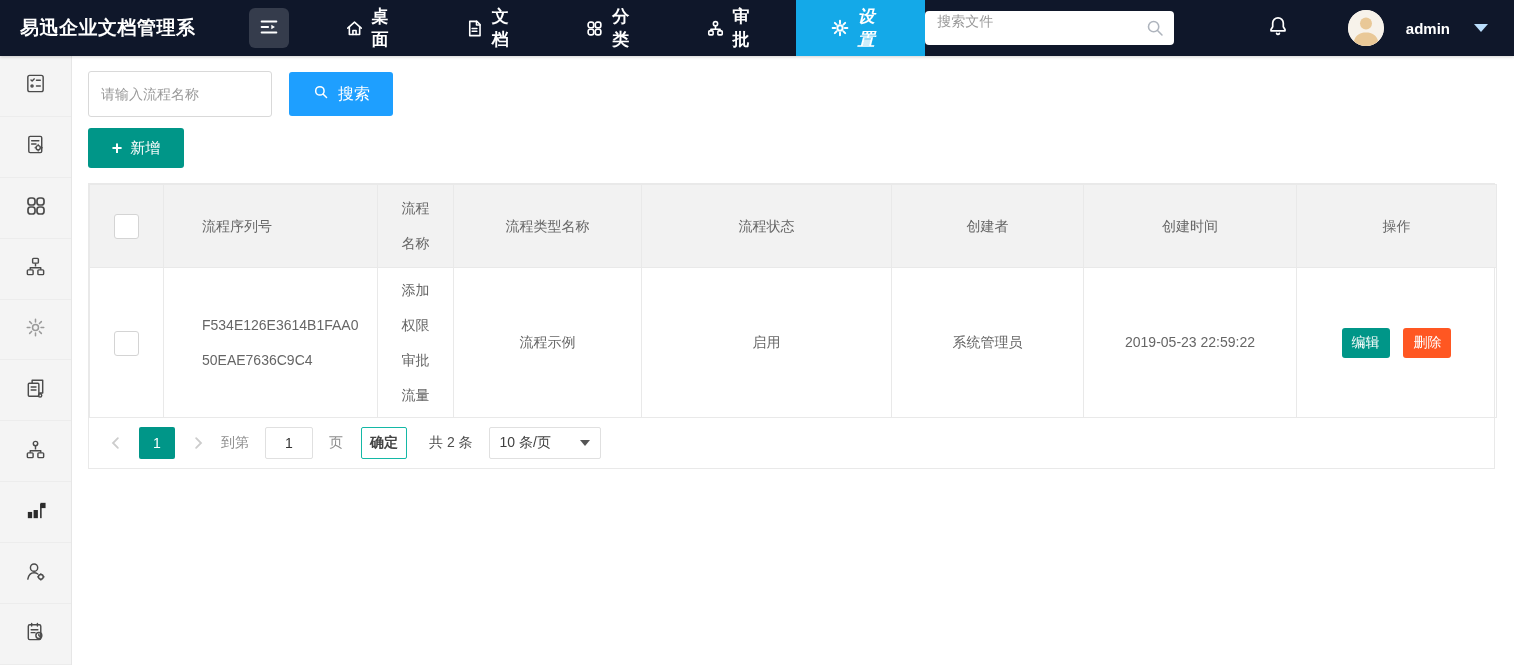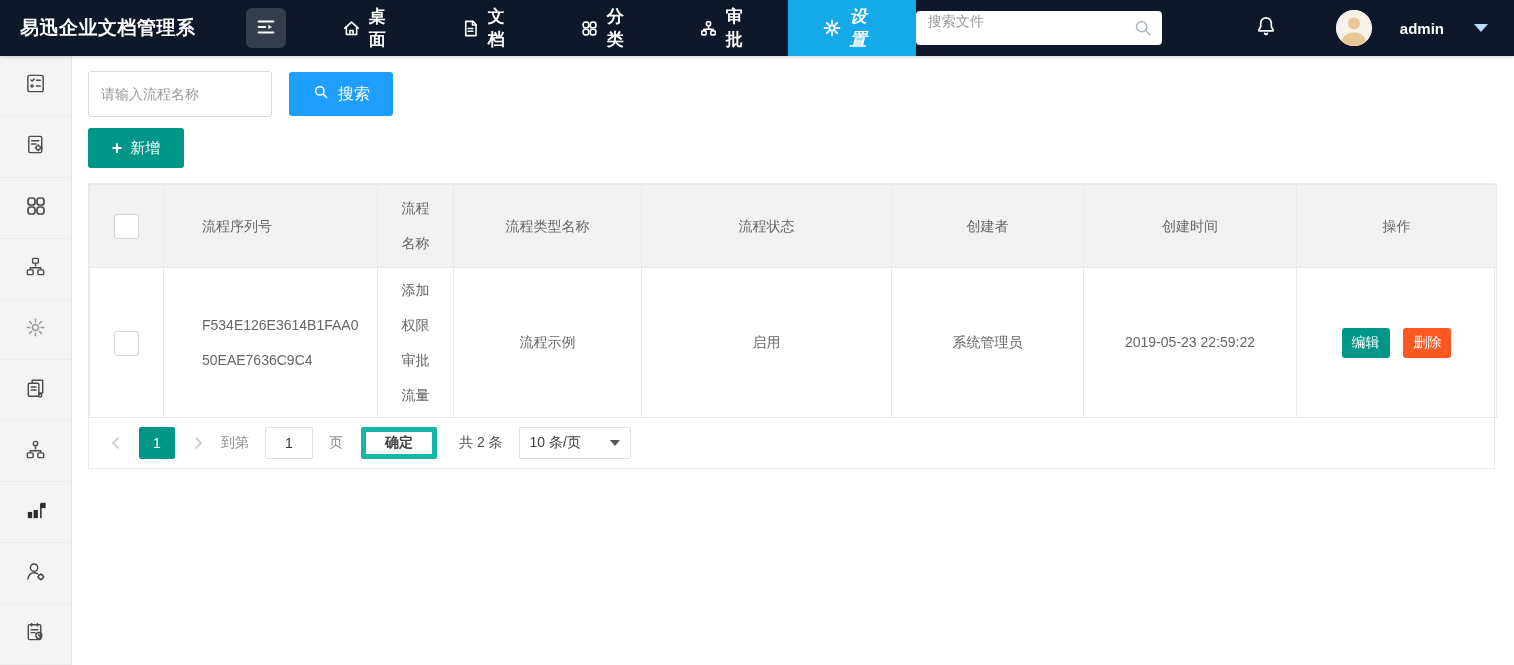--- a/index.html
+++ b/index.html
@@ -17,21 +17,21 @@
   .nav-item { display:flex; align-items:center; gap:8px; padding:0 30px; color:#fff;
     font-size:17px; font-weight:bold; cursor:pointer; }
   .nav-item.active { background:#14a9e8; padding:16px 34px;font-style:italic; }
   .nav-icon { display:flex; align-items:center; }
   .hsearch { margin-left:auto; align-self:center; position:relative; width:250px; height:34px; }
   .hsearch input { width:100%; height:100%; border:none; border-radius:4px; padding:0 36px 15px 12px;
     font-size:14px; color:#333; outline:none; font-family:inherit; }
   .hsearch input::placeholder { color:#9a9a9a; }
   .hsearch .mag { position:absolute; right:8px; top:6px; }
   .bell-btn { align-self:center; margin:0 58px 0 92px; cursor:pointer; display:flex; }
-  .user-menu { align-self:center; display:flex; align-items:center; gap:28px; margin-right:26px; cursor:pointer;justify-content:center; }
+  .user-menu { align-self:center; display:flex; align-items:center; gap:22px; margin-right:26px; cursor:pointer;justify-content:center; }
   .avatar { width:36px; height:36px; border-radius:50%; overflow:hidden; background:#f7f2ea; }
   .user-name { font-size:15px; font-weight:bold; }
   .user-caret { width:0; height:0; border-left:7px solid transparent; border-right:7px solid transparent;
     border-top:8px solid #b9ddfb; margin-left:2px; }
 
   
   .layout { display:flex; height:609px; }
   .sidebar { width:72px; background:#f4f4f4; border-right:1px solid #e6e6e6; display:flex; flex-direction:column; }
   .side-item { flex:0 0 60.9px; display:flex; align-items:center; justify-content:center;
     border-bottom:1px solid #ececec; color:#4b4b4b; cursor:pointer; }
@@ -68,21 +68,21 @@
   .del-btn { background:#ff5722; }
 
   
   .pagination { height:50px; display:flex; align-items:center; padding-left:16px; gap:12px;
     font-size:14px; color:#8d8d8d; }
   .pg-chev { display:flex; align-items:center; color:#ccc; cursor:pointer; padding:0 2px; }
   .pg-current { width:36px; height:32px; background:#009688; color:#fff; border-radius:2px;
     display:flex; align-items:center; justify-content:center; font-size:14px; }
   .pg-goto-input { width:48px; height:32px; border:1px solid #e0e0e0; border-radius:2px; text-align:center;
     font-size:14px; color:#333; outline:none; font-family:inherit; margin:0 4px; }
-  .pg-confirm { height:32px; padding:0 19px; background:#fff; border:5px solid #14b8a6; border-radius:2px;
+  .pg-confirm { height:32px; padding:0 8px; background:#fff; border:1px solid #14b8a6; border-radius:2px;
     font-size:14px; color:#444; font-weight:bold; cursor:pointer; font-family:inherit; margin:0 6px; }
   .pg-total { color:#4d4d4d; margin:0 4px; }
   .pg-size { height:32px; min-width:112px; border:1px solid #e0e0e0; border-radius:2px; display:flex;
     align-items:center; justify-content:space-between; padding:0 10px; color:#3f3f3f; cursor:pointer; gap:10px; }
   .pg-size-caret { width:0; height:0; border-left:5px solid transparent; border-right:5px solid transparent;
     border-top:6px solid #555; }
 </style>
 </head>
 <body>
 

